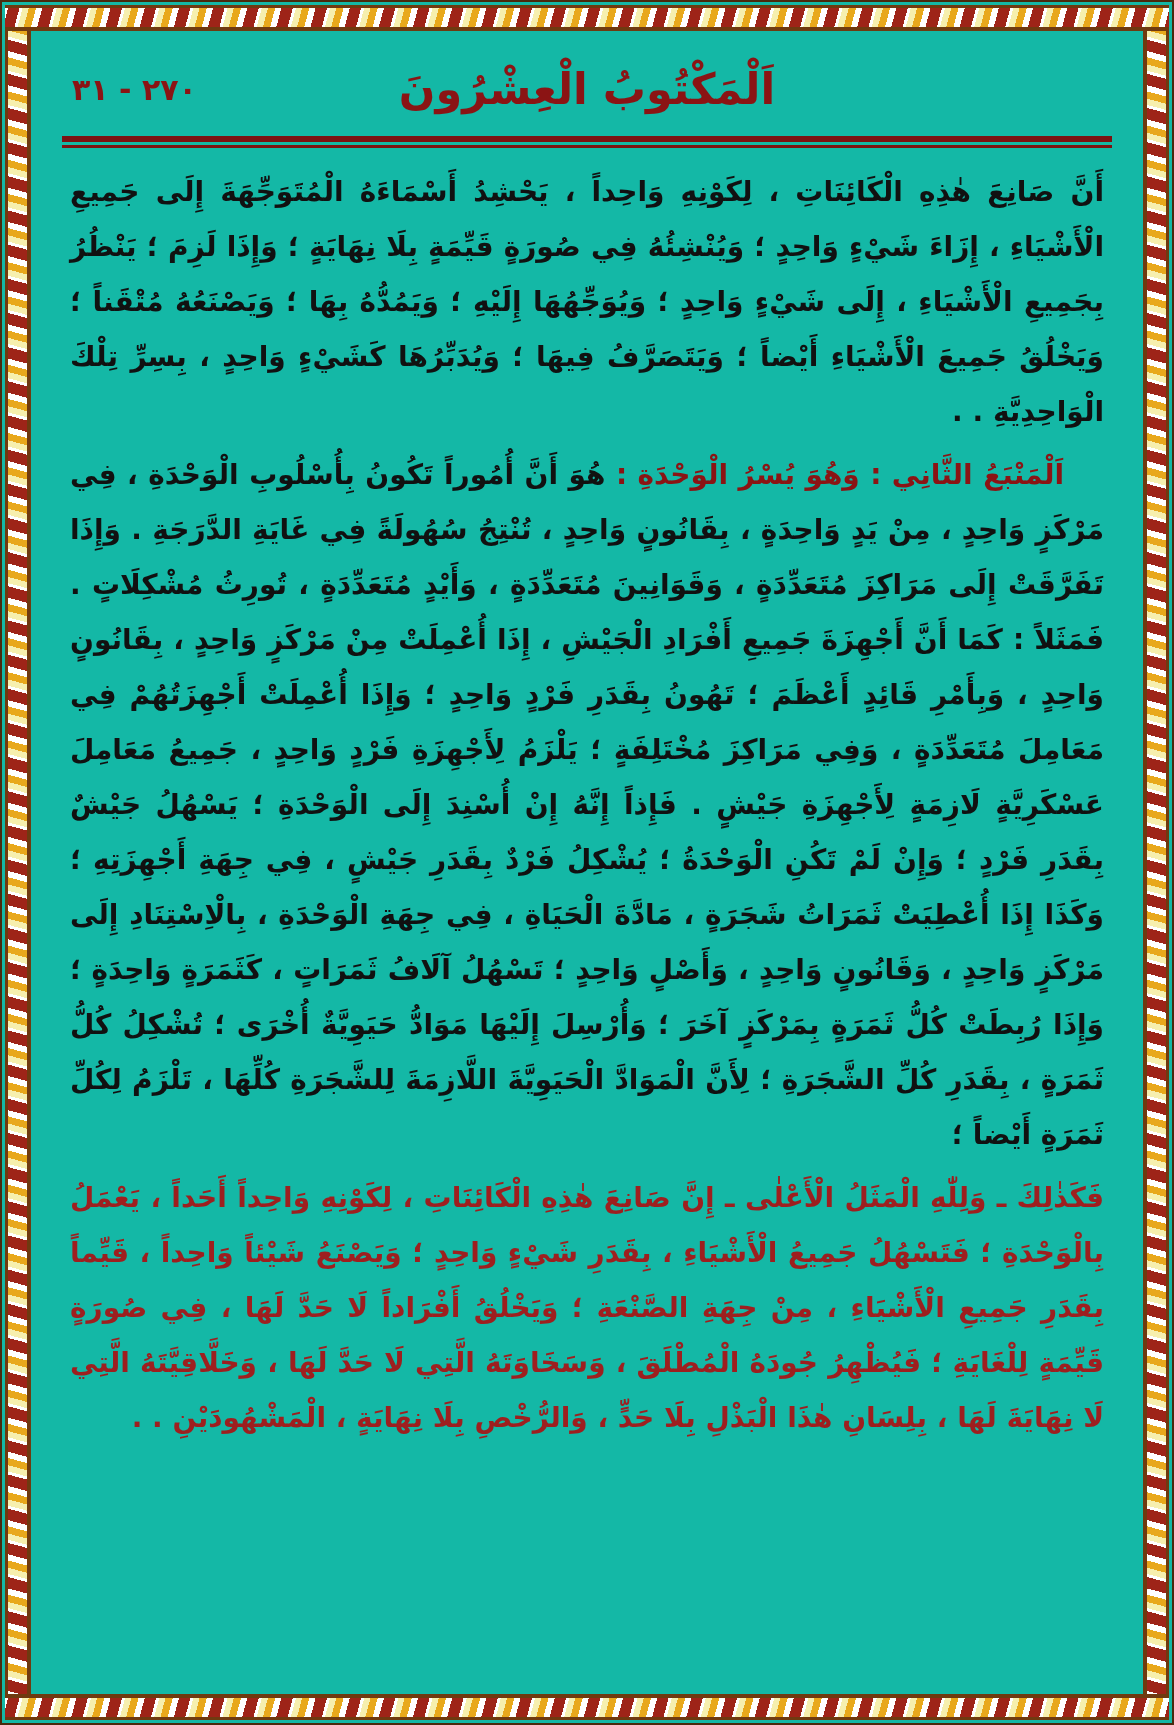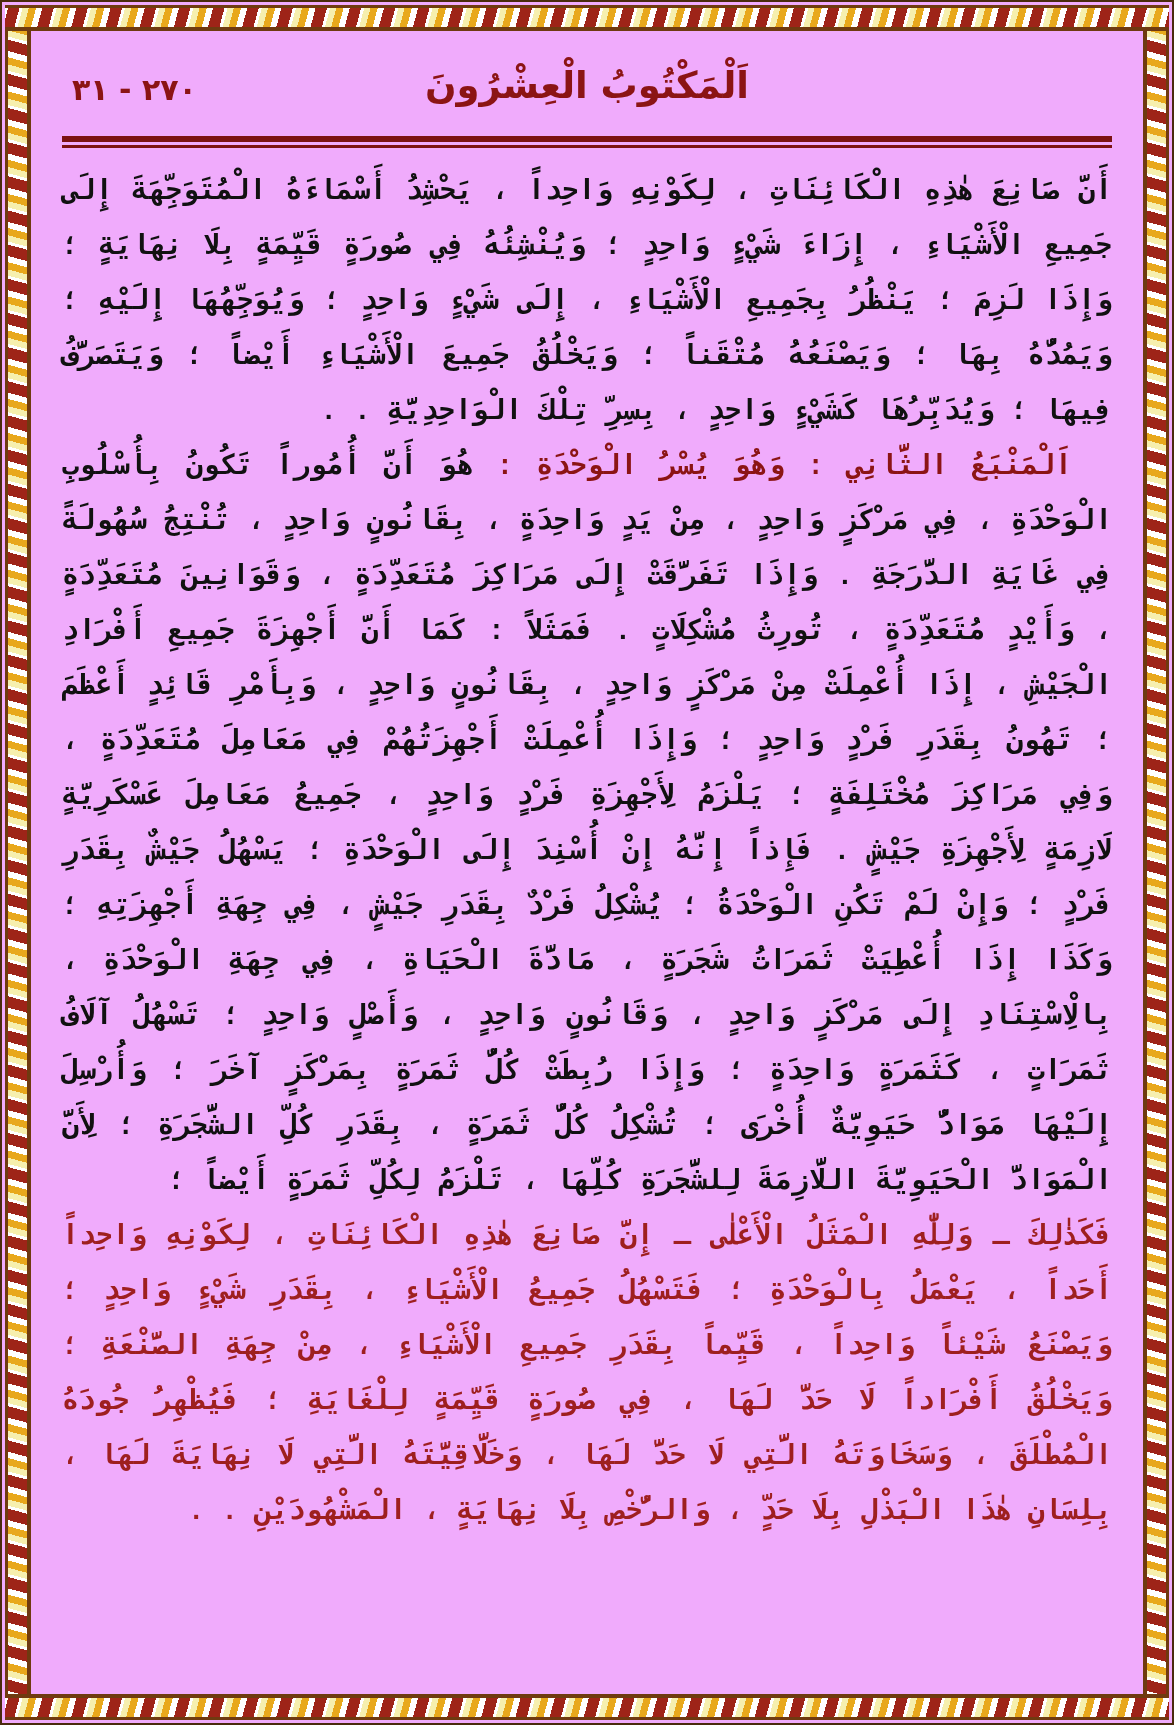--- a/index.html
+++ b/index.html
@@ -11,21 +11,21 @@
     --border-cream:#f6efae;
     --border-brown:#6f3a10;
   }
   *{box-sizing:border-box;margin:0;padding:0;}
   html,body{background:#ffffff;}
   body{font-family:"DejaVu Sans",sans-serif;}
   .page{
     position:relative;
     width:1174px;height:1725px;
     margin:0 auto;
-    background:#f0abfc;
+    background:#14b8a6;
     border:2px solid #4a2a0d;
     overflow:hidden;
   }
   
   .strip{position:absolute;background-color:#fff;}
   .strip-top,.strip-bottom{
     left:3px;right:3px;height:26px;
     background-image:repeating-linear-gradient(105deg,
       #ffffff 0 3px, var(--border-red) 3px 14px,
       #ffffff 14px 17px, var(--border-cream) 17px 23px,
@@ -53,36 +53,36 @@
     position:absolute;left:10px;top:18px;
     color:var(--heading-red);
     font-size:30px;font-weight:bold;
     letter-spacing:2px;
     direction:rtl;
   }
   .title{
     position:absolute;left:0;right:0;top:10px;
     text-align:center;
     color:var(--heading-red);
-    font-size:37px;font-weight:bold;
+    font-size:43px;font-weight:bold;
   }
   .rule{
     border-top:6px solid var(--rule-red);
     border-bottom:3px solid var(--rule-red);
     height:12px;
     margin-top:6px;
   }
   .body-text{
     margin-top:16px;
     font-size:28px;
     line-height:55px;
     font-weight:bold;
     text-align:justify;
   }
-  .para{margin:0;font-family:Liberation Mono, monospace;}
+  .para{margin:8px;}
   .para.indent{text-indent:40px;}
   .seg-black{color:#111111;}
   .seg-red{color:var(--text-red);}
   .seg-red-bold{color:var(--heading-red);}
 </style>
 </head>
 <body>
 
 <div class="page">
   <div class="strip strip-top"></div>

